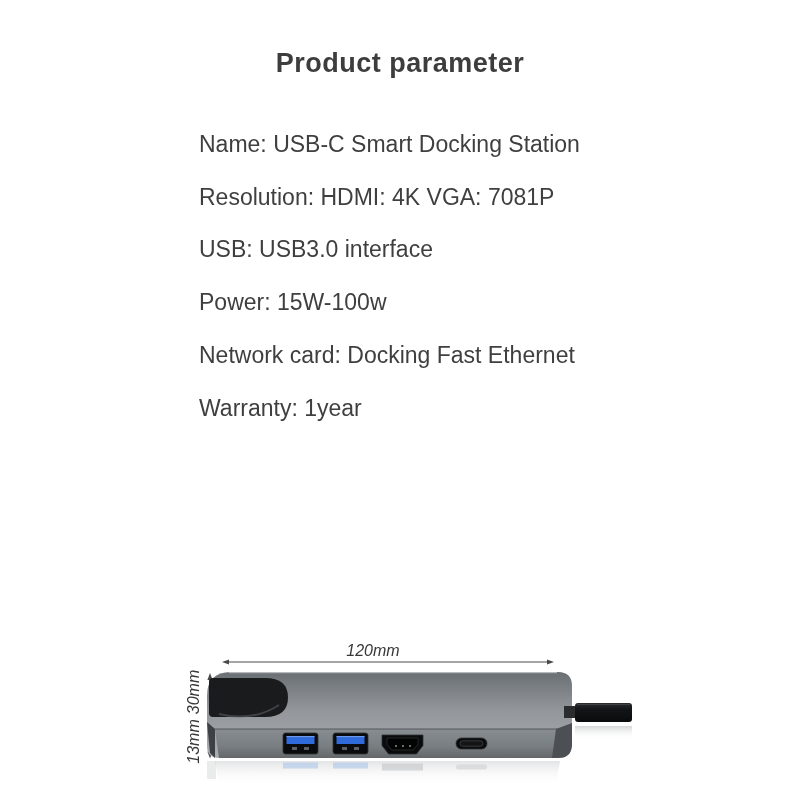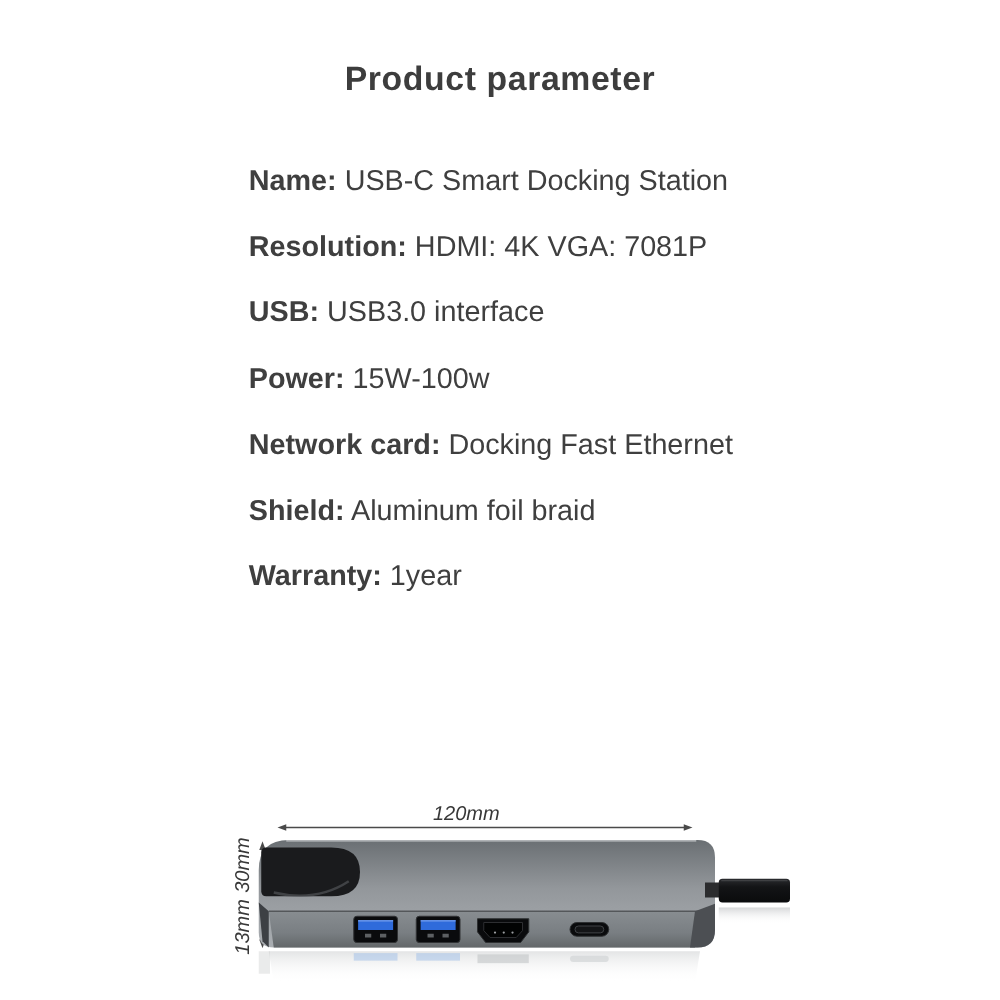--- a/index.html
+++ b/index.html
@@ -24,21 +24,21 @@
     position:absolute;
     left:199px;top:118px;
     width:560px;
   }
   .spec-row{
     font-size:23px;
     line-height:52.7px;
     color:#3f3f3f;
     white-space:nowrap;
   }
-  .spec-label{font-weight:700;}
+  .spec-label{font-weight:400;}
   .spec-value{font-weight:400;}
   .figure-wrap{
     position:absolute;
     left:165px;top:625px;
     width:520px;height:175px;font-style:italic;
   }
 </style>
 </head>
 <body>
 
@@ -59,24 +59,20 @@
       <span class="spec-label">USB:</span>
       <span class="spec-value">USB3.0 interface</span>
     </div>
     <div class="spec-row">
       <span class="spec-label">Power:</span>
       <span class="spec-value">15W-100w</span>
     </div>
     <div class="spec-row">
       <span class="spec-label">Network card:</span>
       <span class="spec-value">Docking Fast Ethernet</span>
-    </div>
-    <div class="spec-row">
-      <span class="spec-label">Shield:</span>
-      <span class="spec-value">Aluminum foil braid</span>
     </div>
     <div class="spec-row">
       <span class="spec-label">Warranty:</span>
       <span class="spec-value">1year</span>
     </div>
   </div>
 
   <div class="figure-wrap">
     <svg width="520" height="175" viewBox="0 0 520 175">
       <defs>

